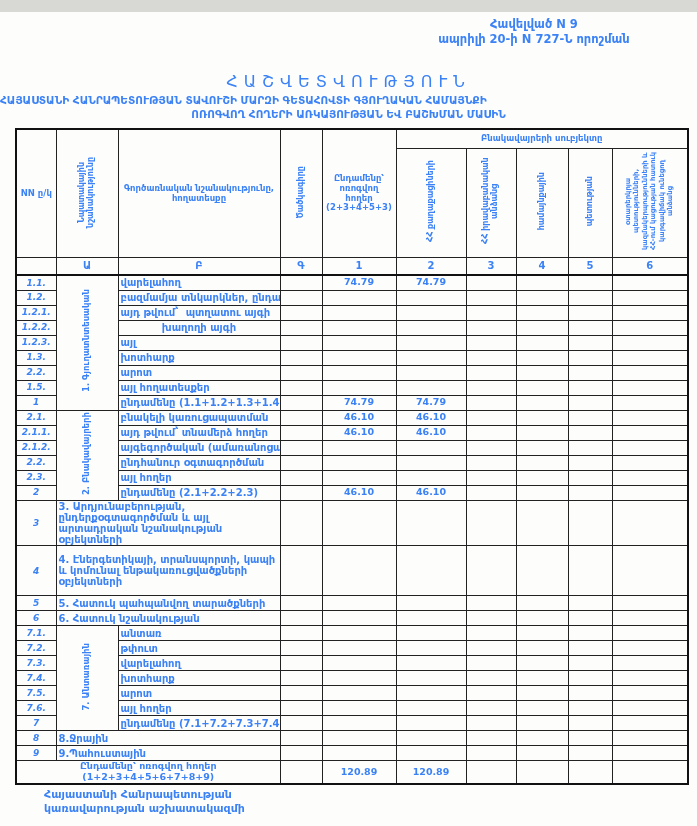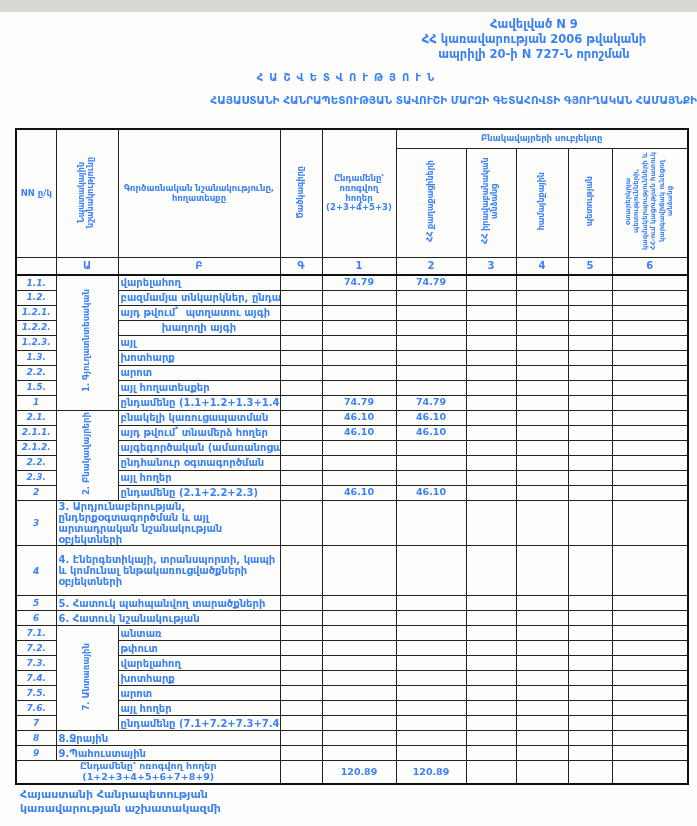--- a/index.html
+++ b/index.html
@@ -9,24 +9,24 @@
     font-family:"DejaVu Sans",sans-serif;overflow:hidden;
   }
   
   .appendix{
     position:absolute;top:5px;right:8px;width:310px;
     text-align:center;font-weight:bold;font-size:11.5px;line-height:1.3;
   }
   
   .title{
     position:absolute;top:60px;left:0;width:100%;text-align:center;
-    font-weight:bold;font-size:10px;letter-spacing:6px;
+    font-weight:normal;font-size:16px;letter-spacing:6px;
   }
   .subtitle1{
-    position:absolute;top:82px;left:0;width:100%;text-align:right;
+    position:absolute;top:82px;left:0;width:100%;text-align:left;
     font-weight:bold;font-size:10.5px;
   }
   .subtitle2{
     position:absolute;top:96px;left:0;width:100%;text-align:center;
     font-weight:bold;font-size:10.5px;
   }
   
   table.report{
     position:absolute;top:116px;left:15px;width:672px;
     border-collapse:collapse;table-layout:fixed;
@@ -66,41 +66,41 @@
   .groupv{font-size:8.5px;white-space:nowrap;}
   td.name{font-size:10px;font-weight:bold;}
   .nwrap{display:flex;width:100%;}
   .nwrap .lbl{white-space:nowrap;}
   .nwrap .center2{flex:1;text-align:center;white-space:nowrap;}
   td.total-label{
     text-align:center;font-weight:bold;font-size:9.5px;
   }
   
   .footer-left{
-    position:absolute;left:20px;top:776px;
+    position:absolute;left:44px;top:776px;
     font-weight:bold;font-size:11px;line-height:1.3;
   }
   .signature{
     position:absolute;right:12px;top:828px;
     font-weight:bold;font-size:11px;
   }
 </style>
 </head>
 <body>
 
 <div class="page">
 
   <div class="appendix">
     <div>Հավելված N 9</div>
-    <div>ՀՀ կառավարության 2006 թվականի</div>
     <div>ապրիլի 20-ի N 727-Ն որոշման</div>
   </div>
 
   <div class="title">ՀԱՇՎԵՏՎՈՒԹՅՈՒՆ</div>
   <div class="subtitle1">ՀԱՅԱՍՏԱՆԻ ՀԱՆՐԱՊԵՏՈՒԹՅԱՆ ՏԱՎՈՒՇԻ ՄԱՐԶԻ ԳԵՏԱՀՈՎՏԻ ԳՅՈՒՂԱԿԱՆ ՀԱՄԱՅՆՔԻ</div>
+  <div class="subtitle2">ՈՌՈԳՎՈՂ ՀՈՂԵՐԻ ԱՌԿԱՅՈՒԹՅԱՆ ԵՎ ԲԱՇԽՄԱՆ ՄԱՍԻՆ</div>
 
   <table class="report">
     <colgroup>
       <col style="width:40px">
         <col style="width:62px">
         <col style="width:162px">
       <col style="width:42px">
         <col style="width:74px">
         <col style="width:70px">
       <col style="width:50px">

